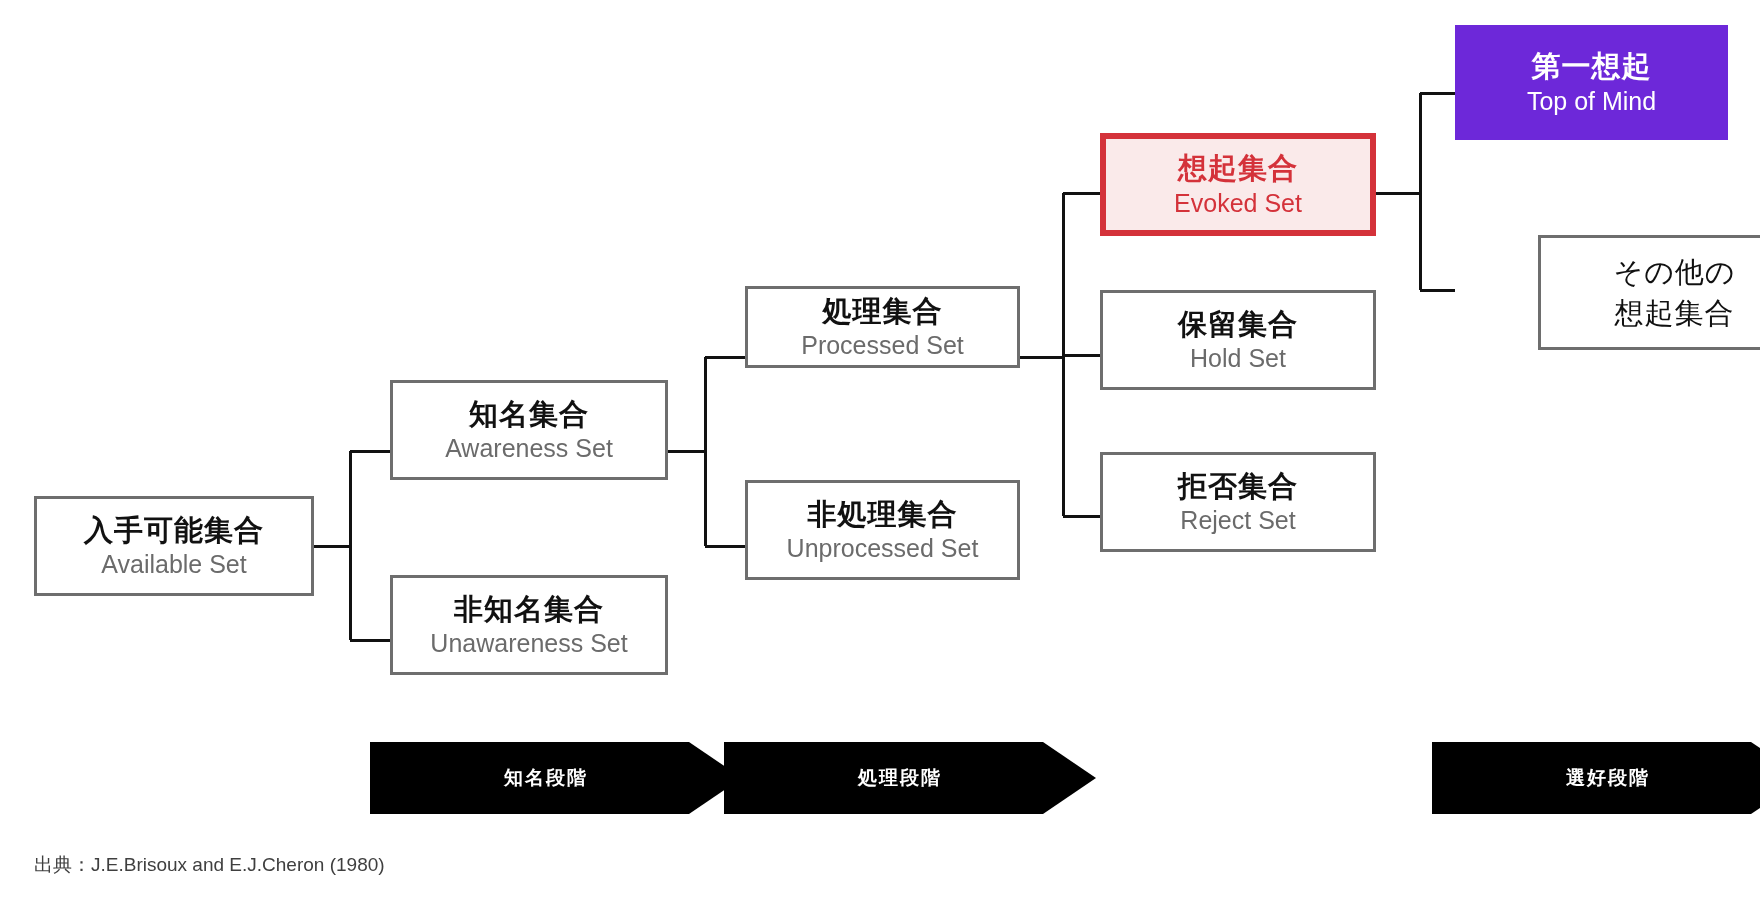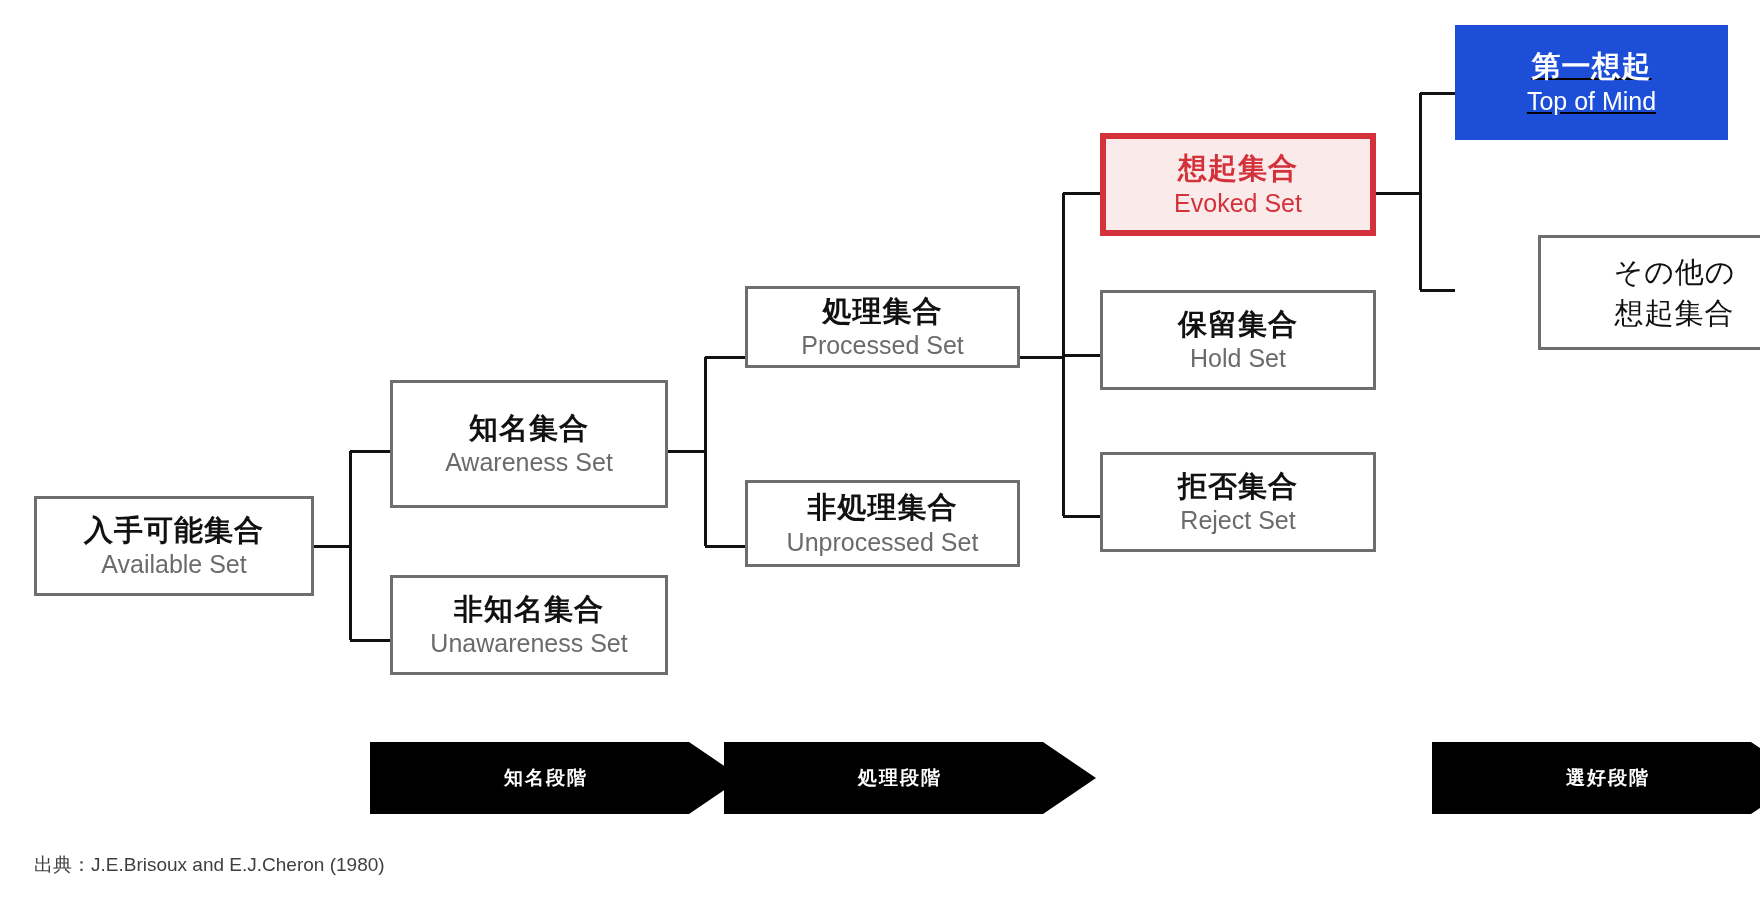--- a/index.html
+++ b/index.html
@@ -43,22 +43,21 @@
   .node.evoked{
     border:6px solid #D4323A;
     background:#FAEAEA;
   }
   .node.evoked .jp{color:#D4323A;font-weight:bold;}
   .node.evoked .en{color:#D4323A;}
 
   
   .node.tom{
     border:none;
-    background:#1d4ed8;
-    text-decoration:underline;
+    background:#6d28d9;
   }
   .node.tom .jp{color:#ffffff;font-weight:bold;}
   .node.tom .en{color:#ffffff;}
 
   
   .node .jp2{
     color:#111111;
     font-size:29px;
     letter-spacing:1px;
     line-height:1.38;
@@ -118,36 +117,36 @@
       <path d="M 1420 93 L 1455 93"></path>
       <path d="M 1420 290 L 1455 290"></path>
     </g>
   </svg>
 
   <div class="node" style="left:34px;top:496px;width:280px;height:100px;">
     <div class="jp">入手可能集合</div>
     <div class="en">Available Set</div>
   </div>
 
-  <div class="node" style="left:390px;top:380px;width:278px;height:128px;">
+  <div class="node" style="left:390px;top:380px;width:278px;height:100px;">
     <div class="jp">知名集合</div>
     <div class="en">Awareness Set</div>
   </div>
 
   <div class="node" style="left:390px;top:575px;width:278px;height:100px;">
     <div class="jp">非知名集合</div>
     <div class="en">Unawareness Set</div>
   </div>
 
   <div class="node" style="left:745px;top:286px;width:275px;height:82px;">
     <div class="jp">処理集合</div>
     <div class="en">Processed Set</div>
   </div>
 
-  <div class="node" style="left:745px;top:480px;width:275px;height:87px;">
+  <div class="node" style="left:745px;top:480px;width:275px;height:100px;">
     <div class="jp">非処理集合</div>
     <div class="en">Unprocessed Set</div>
   </div>
 
   <div class="node evoked" style="left:1100px;top:133px;width:276px;height:103px;">
     <div class="jp">想起集合</div>
     <div class="en">Evoked Set</div>
   </div>
 
   <div class="node" style="left:1100px;top:452px;width:276px;height:100px;">

